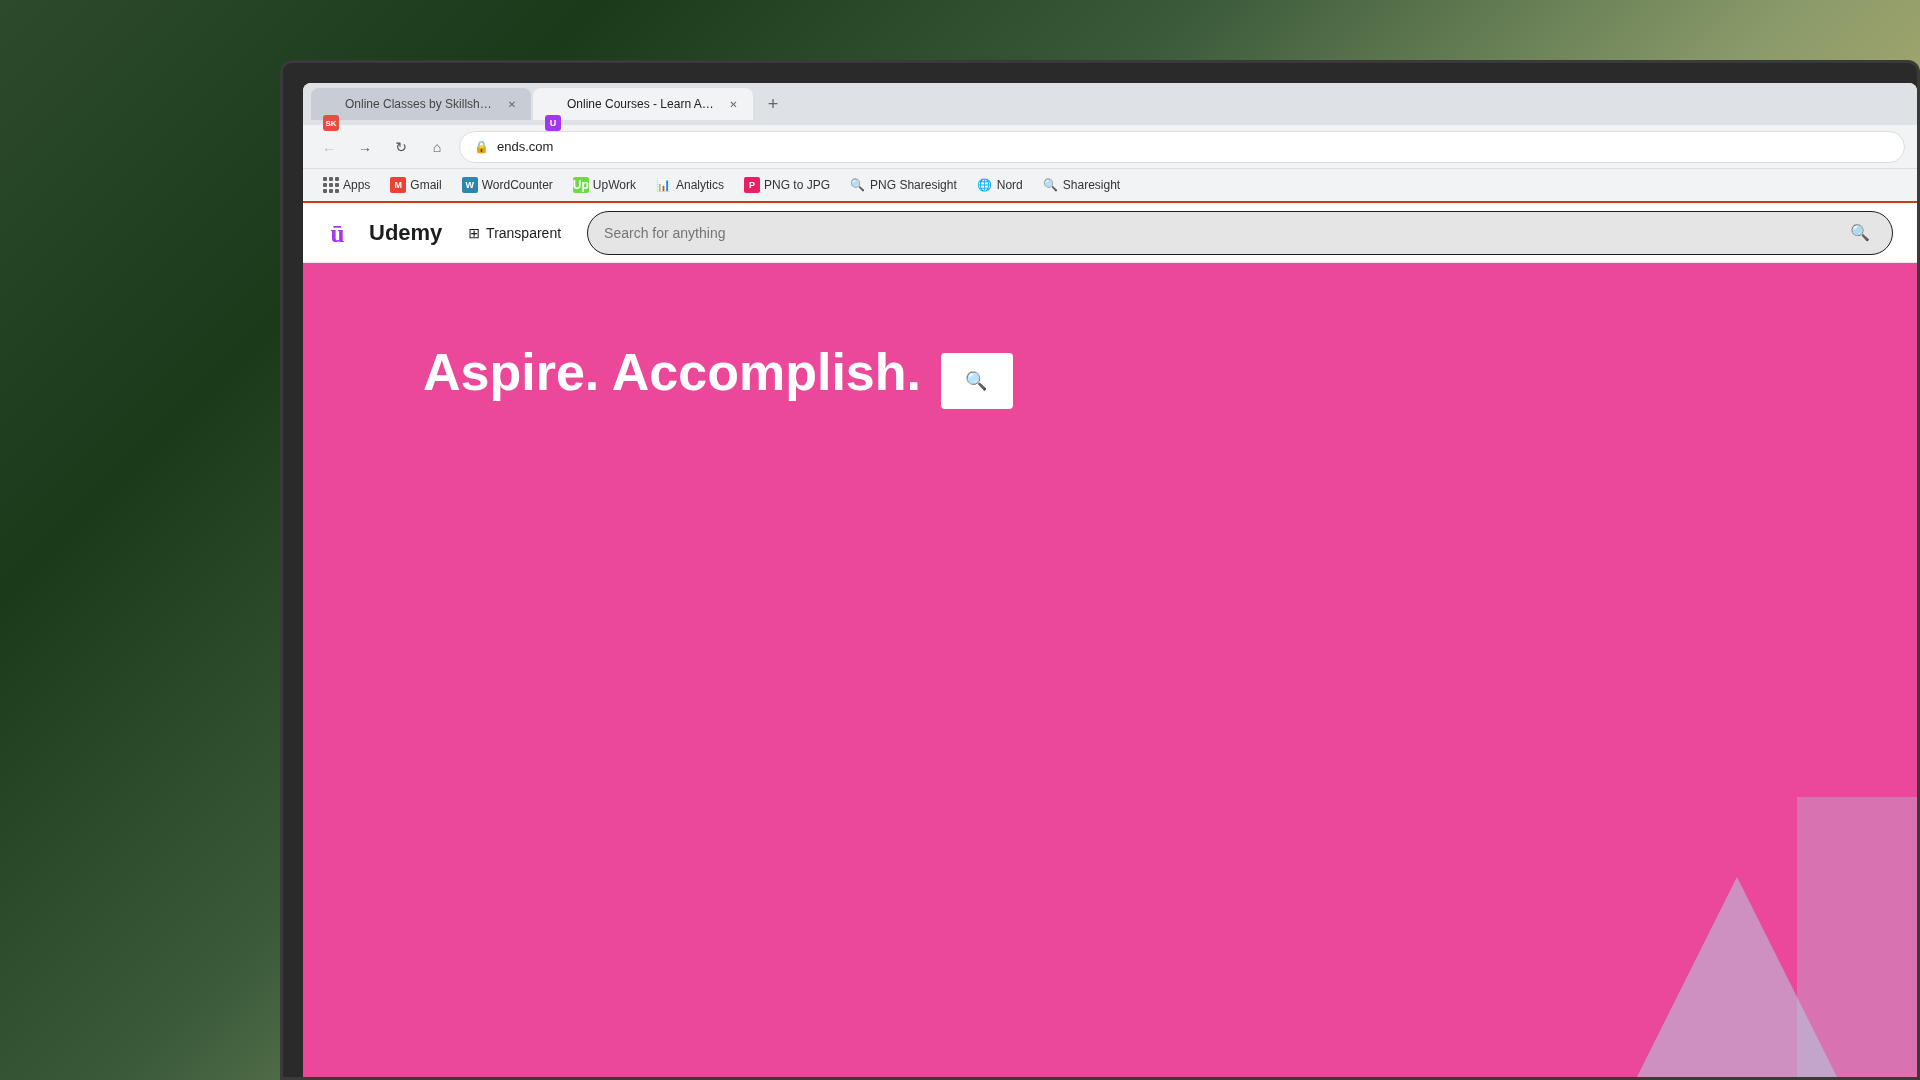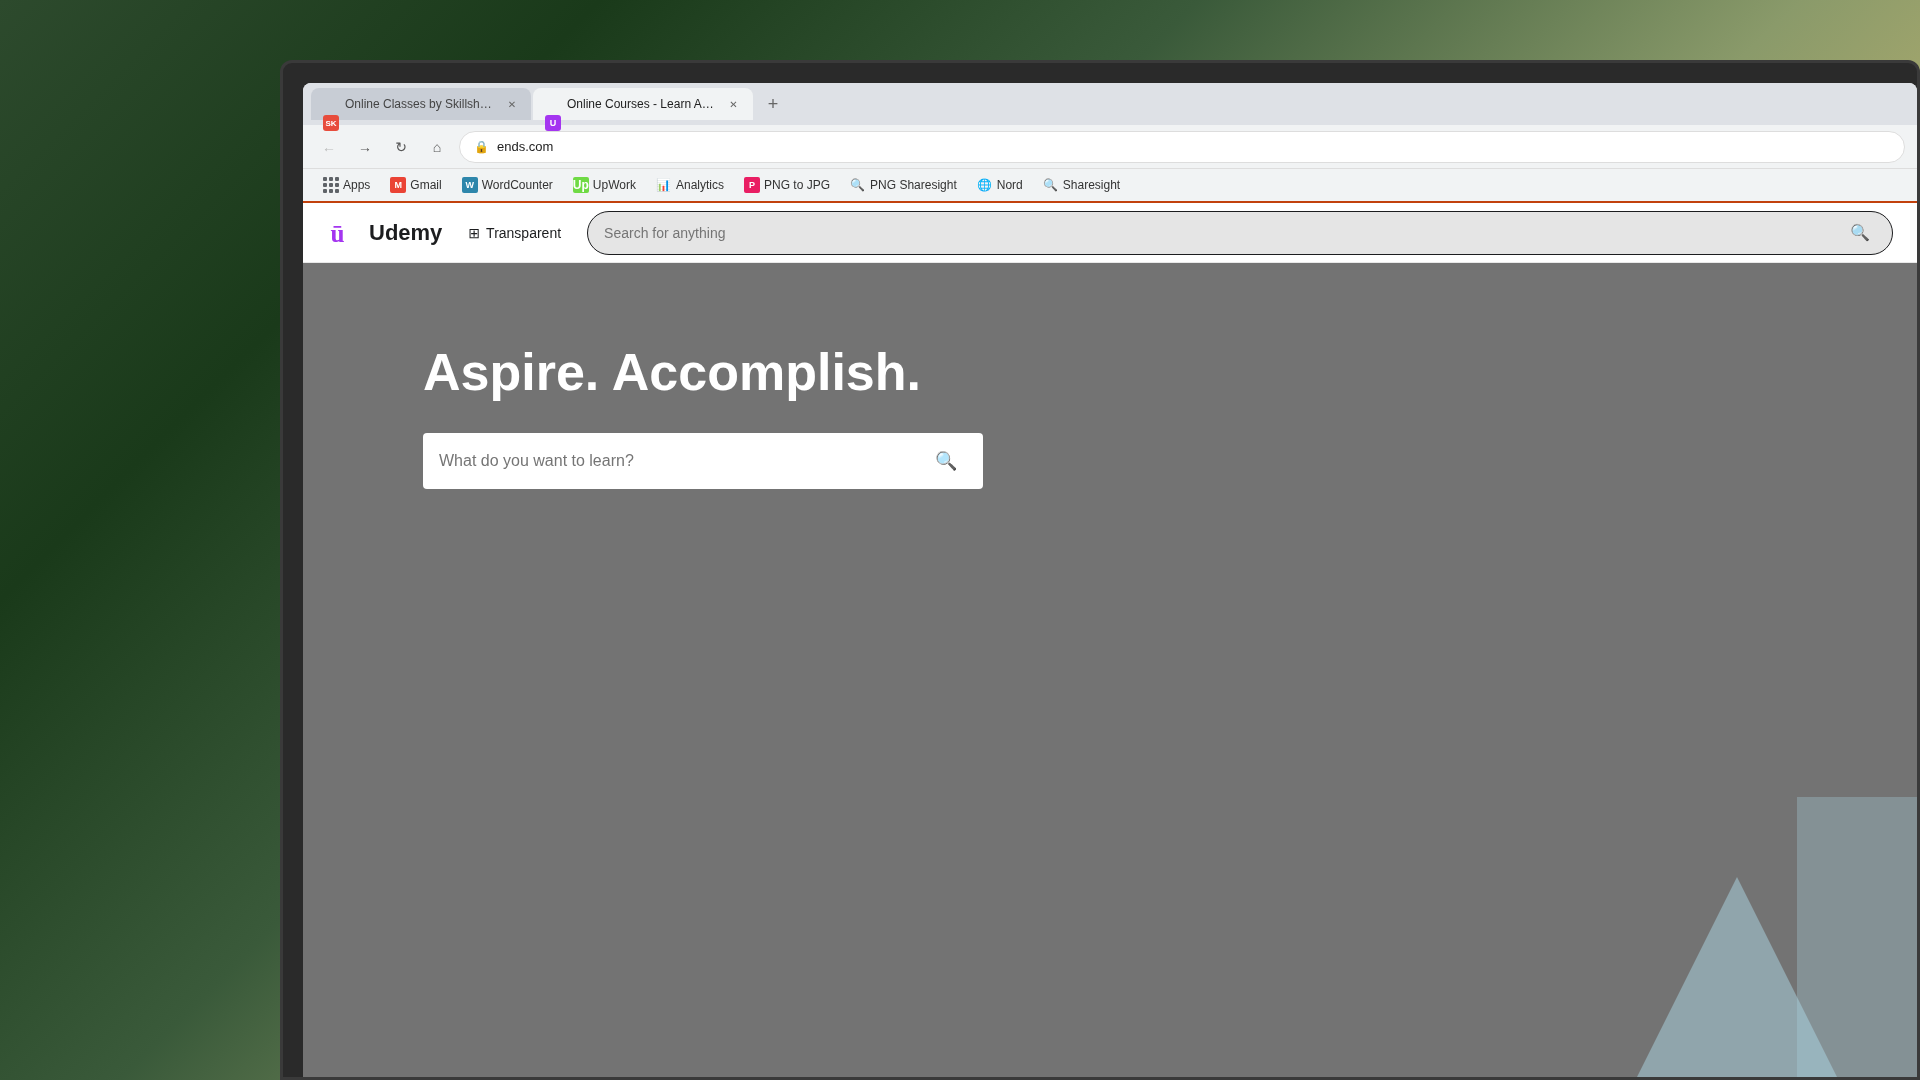--- a/index.html
+++ b/index.html
@@ -275,27 +275,26 @@
       display: flex;
       align-items: center;
       justify-content: center;
       cursor: pointer;
       color: #1c1d1f;
       font-size: 16px;
     }
 
     
     .hero-section {
-      background: #737373;
+      background: #ec4899;
       flex: 1;
       padding: 80px 120px 60px;
       position: relative;
       overflow: hidden;
       display: flex;
-      flex-direction: column;
       justify-content: flex-start;
       gap: 20px;
     }
 
     .hero-title {
       font-size: 52px;
       font-weight: 700;
       color: white;
       line-height: 1.15;
     }
@@ -504,21 +503,20 @@
             <div class="search-btn">
               <span>🔍</span>
             </div>
           </div>
         </div>
 
         <div class="hero-section">
           <h1 class="hero-title">Aspire. Accomplish.</h1>
 
           <div class="hero-search">
-            <input class="hero-search-input" type="text" readonly="" placeholder="What do you want to learn?" style="">
             <div class="hero-search-btn">
               <span>🔍</span>
             </div>
           </div>
 
           <div class="hero-decoration">
             <div class="shape1"></div>
             <div class="shape2"></div>
           </div>
         </div>

